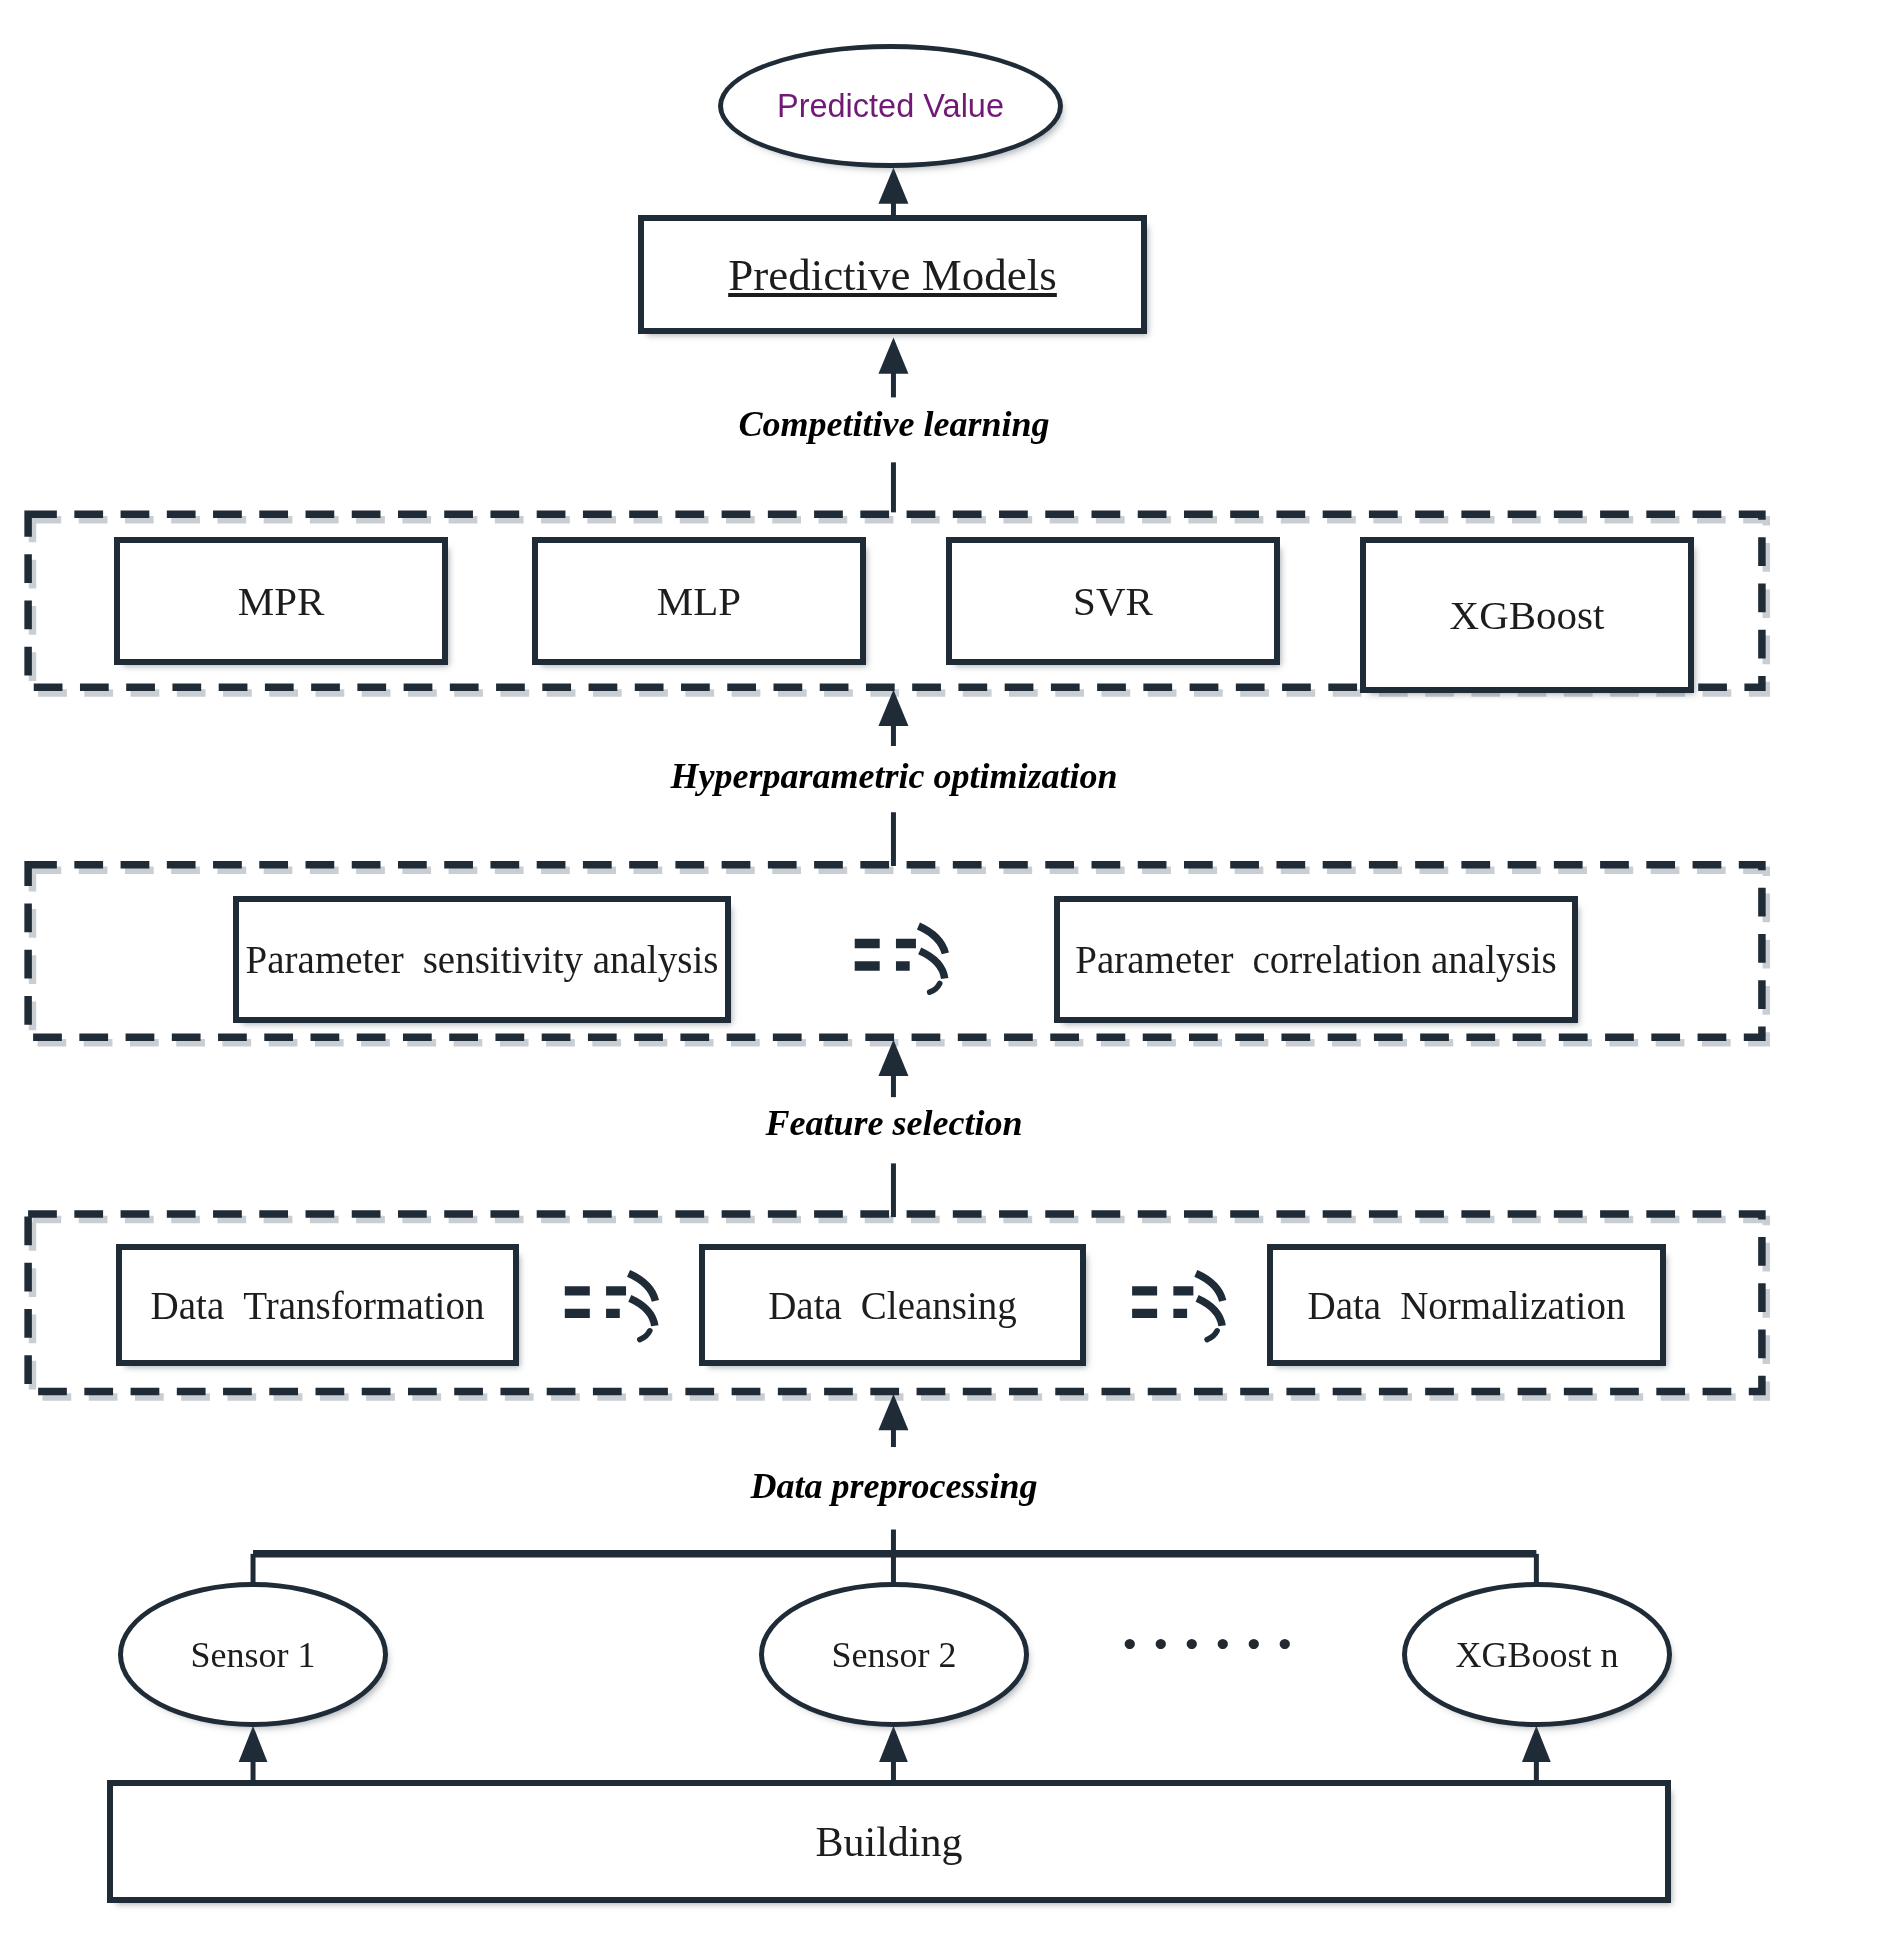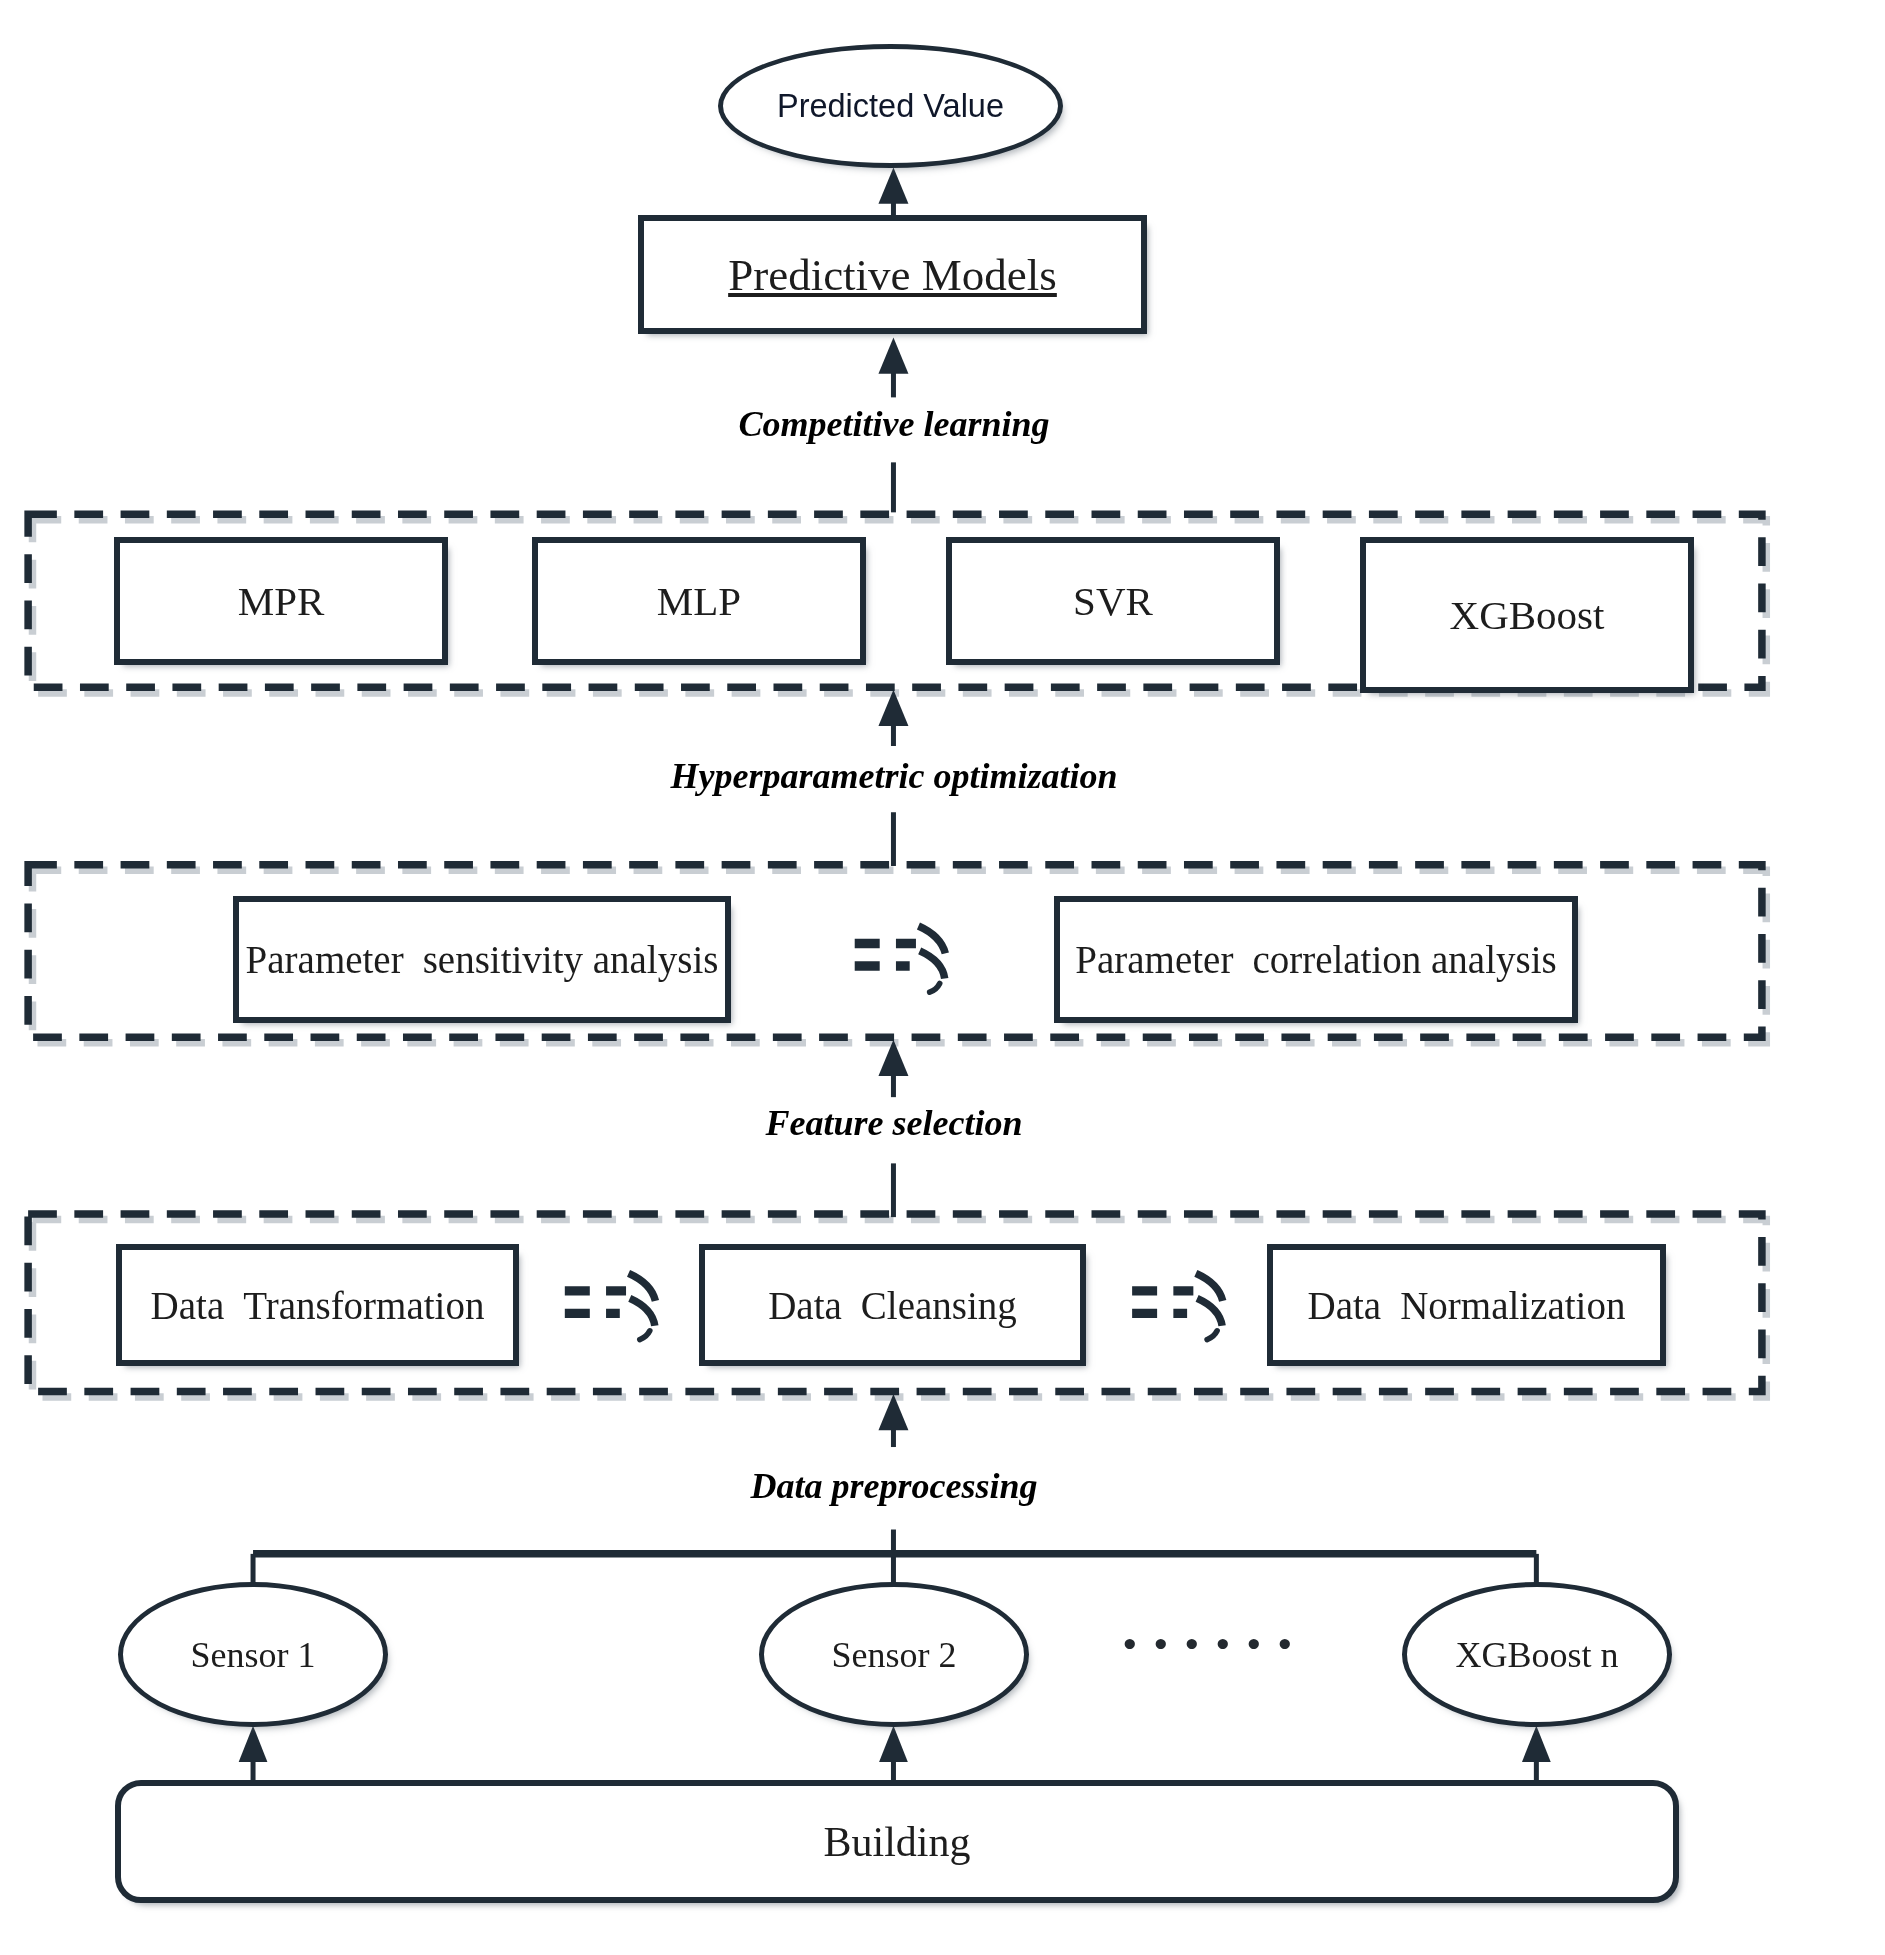--- a/index.html
+++ b/index.html
@@ -49,21 +49,21 @@
     align-items:center;
     justify-content:center;
     text-align:center;
     box-shadow:5px 6.2px 7.5px -5px rgba(100,110,120,.5);
   }
   .f-models{font-size:45px;}
   .f-model{font-size:41px;}
   .f-param{font-size:39px;line-height:1.0;}
   .f-building{font-size:42px;}
   .f-sensor{font-size:36px;}
-  .f-predicted{font-family:"Liberation Sans", sans-serif;font-size:32.5px;color:#0f172a;}
+  .f-predicted{font-family:"Liberation Sans", sans-serif;font-size:32.5px;color:#701a75;}
   .flow-label{
     position:absolute;
     left:894px;
     transform:translateX(-50%);
     font-style:italic;
     font-weight:bold;
     font-size:36px;
     color:#000000;
     white-space:nowrap;
     text-align:center;
@@ -209,18 +209,18 @@
   <div class="ellipse f-sensor" style="left:759px;top:1582px;width:270px;height:145px;">
     <span>Sensor 2</span>
   </div>
   <div class="dots">
     <span>••••••</span>
   </div>
   <div class="ellipse f-sensor" style="left:1402px;top:1582px;width:270px;height:145px;">
     <span>XGBoost n</span>
   </div>
 
-  <div class="box f-building" style="left:115px;top:1780px;width:1564px;height:123px;border-radius:26px;">
+  <div class="box f-building" style="left:107px;top:1780px;width:1564px;height:123px;">
     <span>Building</span>
   </div>
 
 </div>
 
 
 </body></html>

